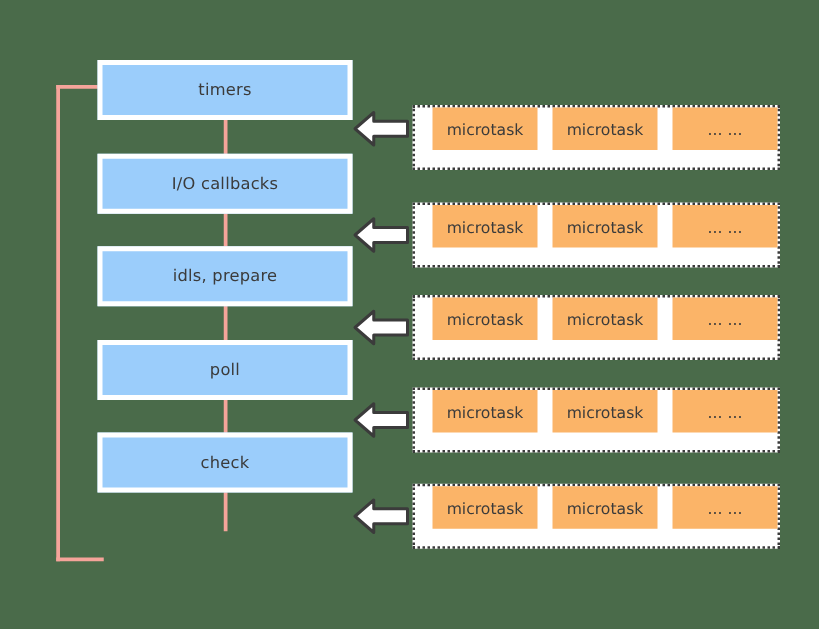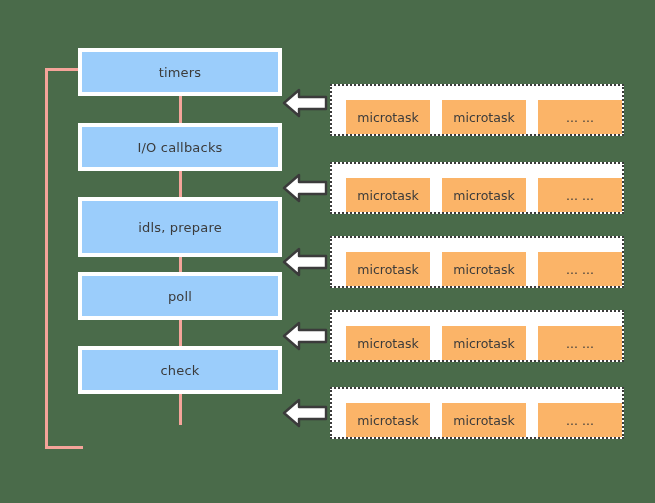--- a/index.html
+++ b/index.html
@@ -53,21 +53,21 @@
     z-index: 3;
   }
 
   
   .queue-row {
     position: absolute;
     box-sizing: border-box;
     background: #ffffff;
     border: 2px dotted #3b3b3b;
     display: flex;
-    align-items: flex-end;
+    align-items: flex-start;
     z-index: 4;
   }
   .mt-box {
     box-sizing: border-box;
     background: #fbb468;
     height: 34px;
     display: flex;
     align-items: center;
     justify-content: center;
     color: #3b3b3b;
@@ -102,21 +102,21 @@
   <div class="phase-connector" style="left:179px; top:393px; height:32px;"></div>
 
   <div class="phase-box" style="left:78px; top:48px; width:204px; height:48px;">
     <span>timers</span>
   </div>
 
   <div class="phase-box" style="left:78px; top:123px; width:204px; height:48px;">
     <span>I/O callbacks</span>
   </div>
 
-  <div class="phase-box" style="left:78px; top:197px; width:204px; height:60px;">
+  <div class="phase-box" style="left:78px; top:197px; width:204px; height:48px;">
     <span>idls, prepare</span>
   </div>
 
   <div class="phase-box" style="left:78px; top:346px; width:204px; height:48px;">
     <span>check</span>
   </div>
 
   <div class="phase-box" style="left:78px; top:272px; width:204px; height:48px;">
     <span>poll</span>
   </div>

